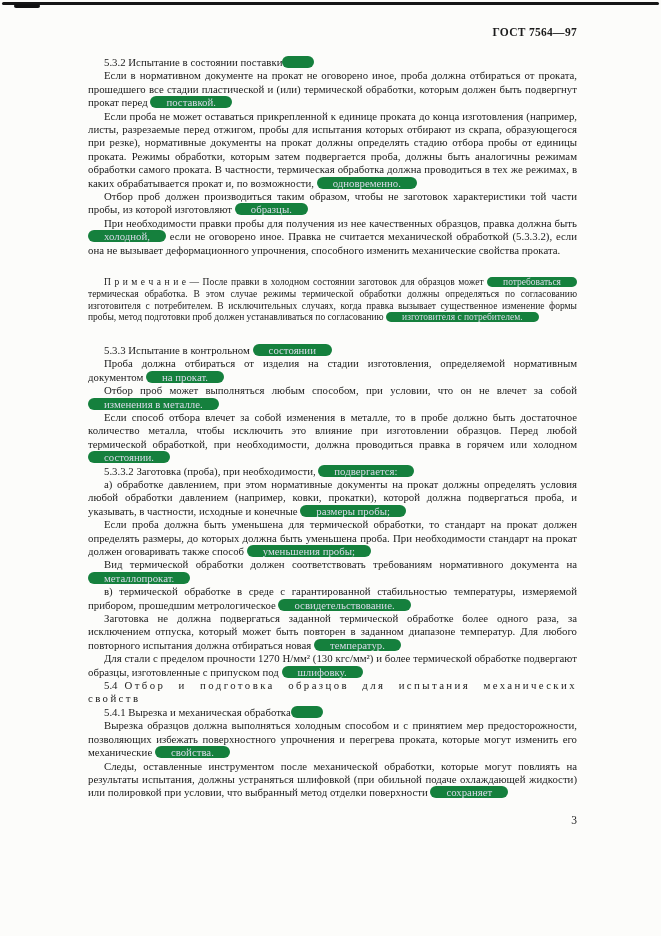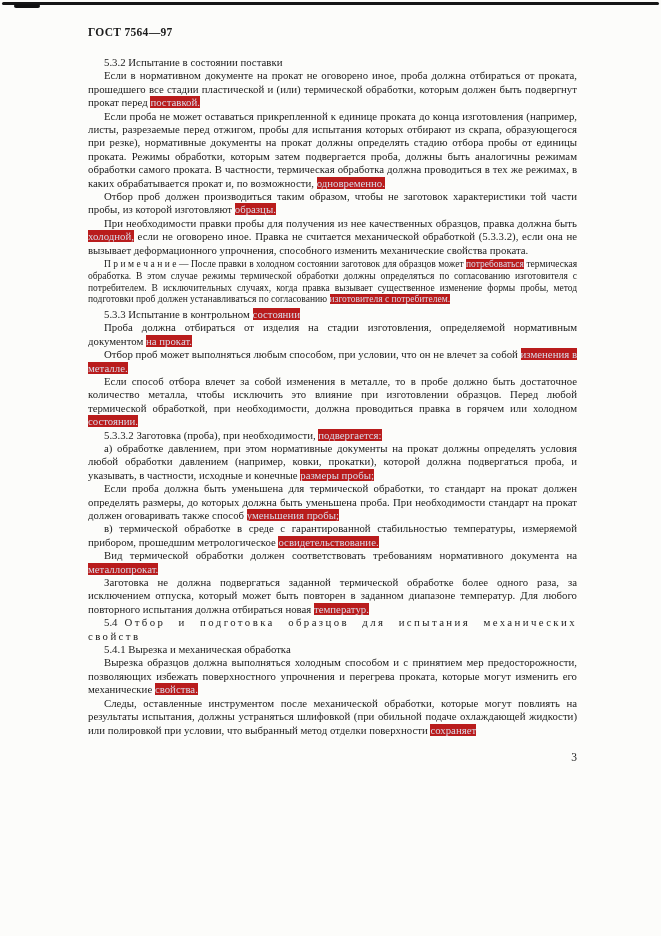--- a/index.html
+++ b/index.html
@@ -33,42 +33,44 @@
     }
     .content {
       position: absolute;
       left: 88px;
       top: 26px;
       width: 489px;
     }
     .doc-num {
       font-size: 11.5px;
       font-weight: 700;
+      text-align: right;
       letter-spacing: 0.3px;
       margin-bottom: 18px;
     }
     .p {
       font-size: 10.8px;
       line-height: 13.4px;
       text-align: justify;
       text-indent: 16px;
     }
     .note {
       font-size: 9.5px;
       line-height: 11.7px;
       text-align: justify;
       text-indent: 16px;
-      margin: 2px 0;
+      margin: 20px 0;
     }
     .it { }
     .sp { letter-spacing: 2.4px; word-spacing: 4px; }
     .hl {
-      background: #b91c1c;
+      background: #15803d;
       color: #d9dae8;
-      padding: 0 0;
+      padding: 0 16px;
+      border-radius: 6px;
     }
     .page-num {
       font-size: 11.5px;
       text-align: right;
       margin-top: 14px;
     }
   </style>
 </head>
 <body>
 
@@ -102,26 +104,27 @@
 
     <p class="p"><span>Если способ отбора влечет за собой изменения в металле, то в пробе должно быть достаточное количество металла, чтобы исключить это влияние при изготовлении образцов. Перед любой термической обработкой, при необходимости, должна проводиться правка в горячем или холодном </span><span class="hl">состоянии.</span><span></span></p>
 
     <p class="p"><span>5.3.3.2 Заготовка (проба), при необходимости, </span><span class="hl">подвергается:</span><span></span></p>
 
     <p class="p"><span>а) обработке давлением, при этом нормативные документы на прокат должны определять условия любой обработки давлением (например, ковки, прокатки), которой должна подвергаться проба, и указывать, в частности, исходные и конечные </span><span class="hl">размеры пробы;</span><span></span></p>
 
 
     <p class="p"><span>Если проба должна быть уменьшена для термической обработки, то стандарт на прокат должен определять размеры, до которых должна быть уменьшена проба. При необходимости стандарт на прокат должен оговаривать также способ </span><span class="hl">уменьшения пробы;</span><span></span></p>
 
+    <p class="p"><span>Вид термической обработки должен соответствовать требованиям нормативного документа на </span><span class="hl">металлопрокат.</span><span></span></p>
+
     <p class="p"><span>в) термической обработке в среде с гарантированной стабильностью температуры, измеряемой прибором, прошедшим метрологическое </span><span class="hl">освидетельствование.</span><span></span></p>
-
-    <p class="p"><span>Вид термической обработки должен соответствовать требованиям нормативного документа на </span><span class="hl">металлопрокат.</span><span></span></p>
 
     <p class="p"><span>Заготовка не должна подвергаться заданной термической обработке более одного раза, за исключением отпуска, который может быть повторен в заданном диапазоне температур. Для любого повторного испытания должна отбираться новая </span><span class="hl">температур.</span><span></span></p>
 
+    <p class="p"><span>Для стали с пределом прочности 1270 Н/мм² (130 кгс/мм²) и более термической обработке подвергают образцы, изготовленные с припуском под </span><span class="hl">шлифовку.</span><span></span></p>
 
     <p class="p"><span class="num">5.4</span> <span class="sp">Отбор и подготовка образцов для испытания механических свойств</span></p>
 
     <p class="p"><span class="num">5.4.1</span> <span class="it">Вырезка и механическая обработка</span><span class="it hl"></span></p>
 
     <p class="p"><span>Вырезка образцов должна выполняться холодным способом и с принятием мер предосторожности, позволяющих избежать поверхностного упрочнения и перегрева проката, которые могут изменить его механические </span><span class="hl">свойства.</span><span></span></p>
 
     <p class="p"><span>Следы, оставленные инструментом после механической обработки, которые могут повлиять на результаты испытания, должны устраняться шлифовкой (при обильной подаче охлаждающей жидкости) или полировкой при условии, что выбранный метод отделки поверхности </span><span class="hl">сохраняет</span><span></span></p>
 
     <div class="page-num">3</div>

